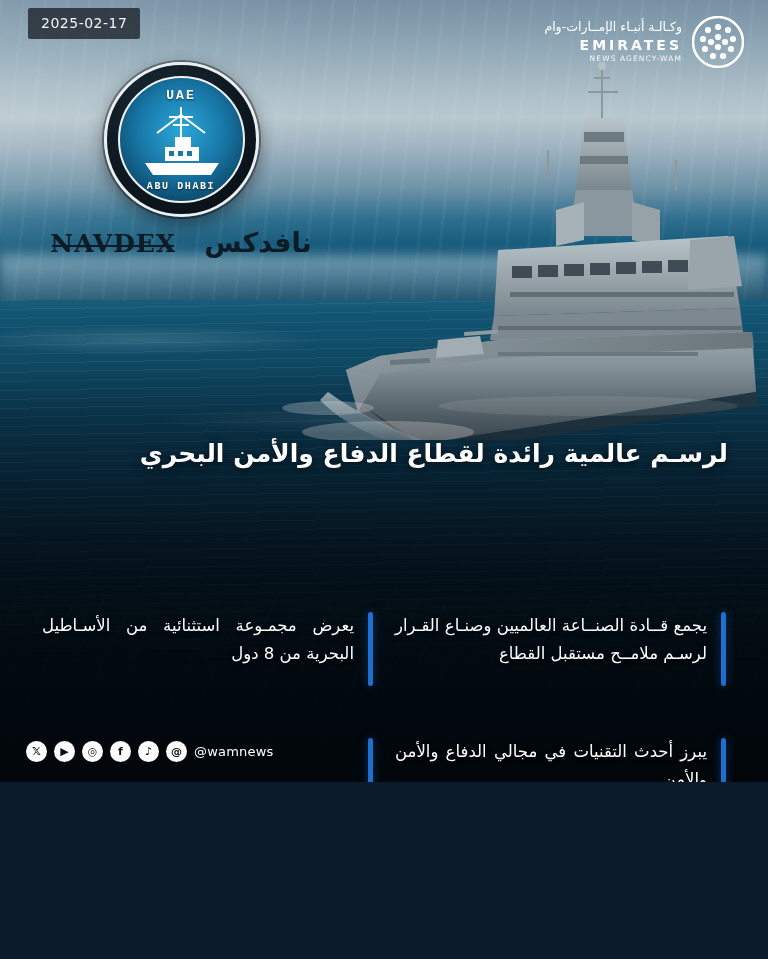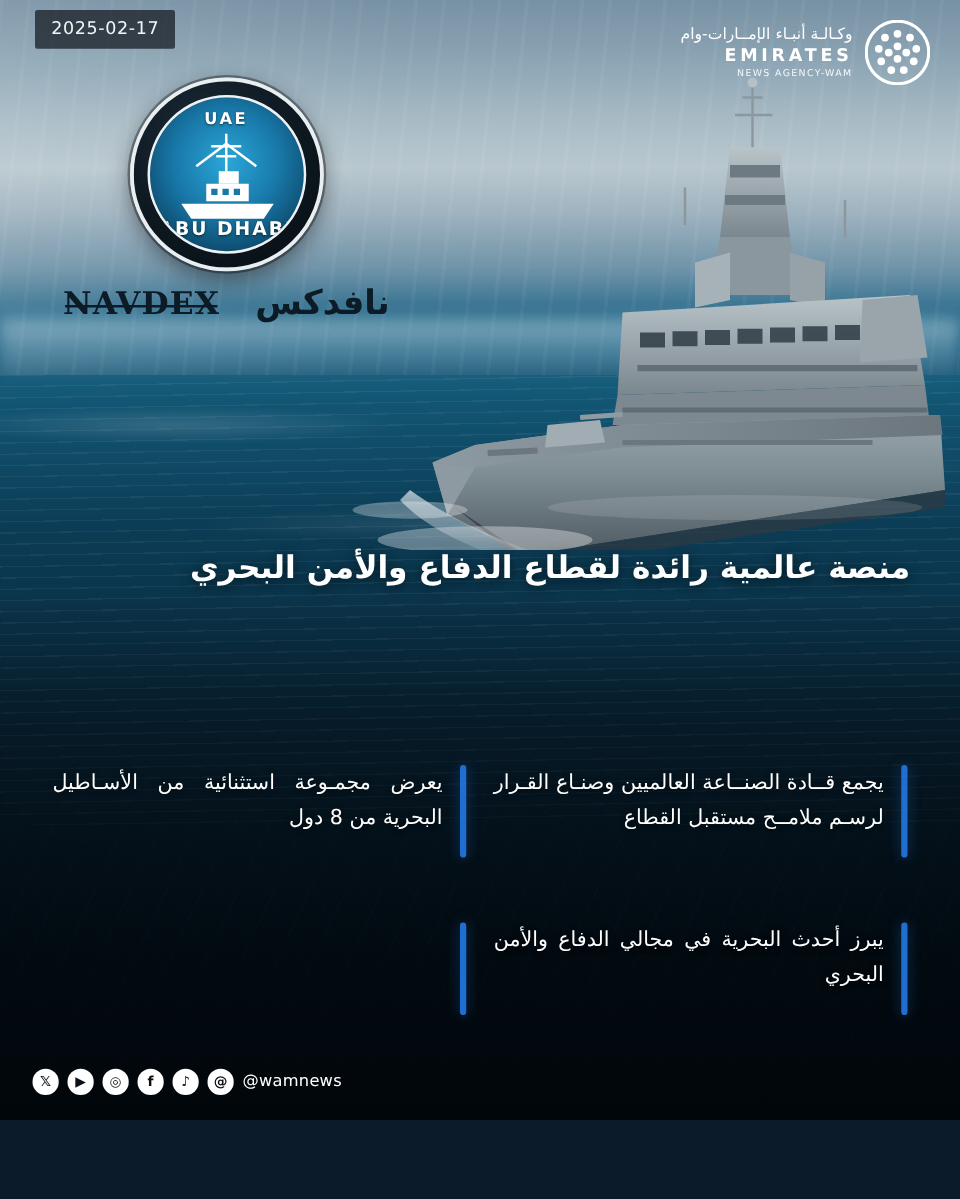--- a/index.html
+++ b/index.html
@@ -4,21 +4,21 @@
 <style>
   * { box-sizing: border-box; margin: 0; padding: 0; }
   html, body {
     width: 768px; height: 959px;
     font-family: "DejaVu Sans", "Liberation Sans", sans-serif;
     background: #0b1b2a;
     overflow: hidden;
   }
   .poster {
     position: relative;
-    width: 768px; height: 896px;
+    width: 768px; height: 782px;
     overflow: hidden;
     background: linear-gradient(180deg,
        #6e8a9e 0%,
        #8fa7b6 6%,
        #a9bcc6 11%,
        #b9c8cf 15%,
        #9fb3c0 19%,
        #6f93a8 24%,
        #2f6f8e 28%,
        #195d7e 31%,
@@ -106,37 +106,38 @@
     width: 170px; text-align: center;
   }
   .badge-circle {
     width: 155px; height: 155px; margin: 0 auto;
     border-radius: 50%;
     background: radial-gradient(circle at 38% 30%, #1b2b38 0%, #0d1820 55%, #060c11 100%);
     border: 3px solid #e9eef1;
     box-shadow: 0 0 0 2px rgba(0,0,0,.35), 0 6px 18px rgba(0,0,0,.45);
     position: relative;
     overflow: hidden;
+    font-family: Liberation Mono, monospace;
   }
   .badge-inner {
     position: absolute; left: 11px; top: 11px; right: 11px; bottom: 11px;
     border-radius: 50%;
     background: radial-gradient(circle at 50% 42%, #2aa7d8 0%, #1878a8 45%, #0d4a6c 78%, #0a3category 100%);
     background: radial-gradient(circle at 50% 42%, #2aa7d8 0%, #1878a8 45%, #0d4a6c 78%, #0a3550 100%);
     border: 2px solid #eef2f4;
     overflow: hidden;
   }
   .badge-ring-text-top, .badge-ring-text-bottom {
     position: absolute; left: 0; right: 0;
     color: #fff; font-weight: 700; letter-spacing: 2px;
     font-size: 13px; text-align: center;
     text-shadow: 0 1px 2px rgba(0,0,0,.6);
   }
   .badge-ring-text-top { top: 10px; }
-  .badge-ring-text-bottom { bottom: 9px; font-size: 15px; letter-spacing: 1.6px; }
+  .badge-ring-text-bottom { bottom: 9px; font-size: 10px; letter-spacing: 1.6px; }
   .badge-ship {
     position: absolute; left: 50%; top: 52%; transform: translate(-50%,-50%);
     width: 108px; height: 78px;
   }
   .badge-names {
     margin-top: 10px;
     display: flex; align-items: baseline; justify-content: center; gap: 28px;
   }
   .navdex-en {
     font-family: "DejaVu Serif", "Liberation Serif", serif;
@@ -352,35 +353,35 @@
         <div class="badge-ring-text-bottom">ABU DHABI</div>
       </div>
     </div>
     <div class="badge-names">
       <span class="navdex-en">NAVDEX</span>
       <span class="navdex-ar">نافدكس</span>
     </div>
   </div>
 
   <div class="headline">
-    <h2>منصة عالمية رائدة لقطاع الدفاع والأمن البحري</h2>
+    <h2>لرسـم عالمية رائدة لقطاع الدفاع والأمن البحري</h2>
   </div>
 
   <div class="features">
     <div class="feature">
       <span class="bar" style="background: rgb(31, 111, 208);"></span>
       <span class="txt">يجمع قــادة الصنــاعة العالميين وصنـاع القـرار لرسـم ملامــح مستقبل القطاع</span>
     </div>
     <div class="feature">
       <span class="bar" style="background: rgb(31, 111, 208);"></span>
       <span class="txt">يعرض مجمـوعة استثنائية من الأسـاطيل البحرية من 8 دول</span>
     </div>
     <div class="feature">
       <span class="bar" style="background: rgb(31, 111, 208);"></span>
-      <span class="txt">يبرز أحدث البحرية في مجالي الدفاع والأمن البحري</span>
+      <span class="txt">يبرز أحدث التقنيات في مجالي الدفاع والأمن والأمن</span>
     </div>
     <div class="feature">
       <span class="bar" style="background: rgb(31, 111, 208);"></span>
     </div>
   </div>
 
   <div class="social">
     <span class="s-icon">𝕏</span>
     <span class="s-icon">▶</span>
     <span class="s-icon">◎</span>

